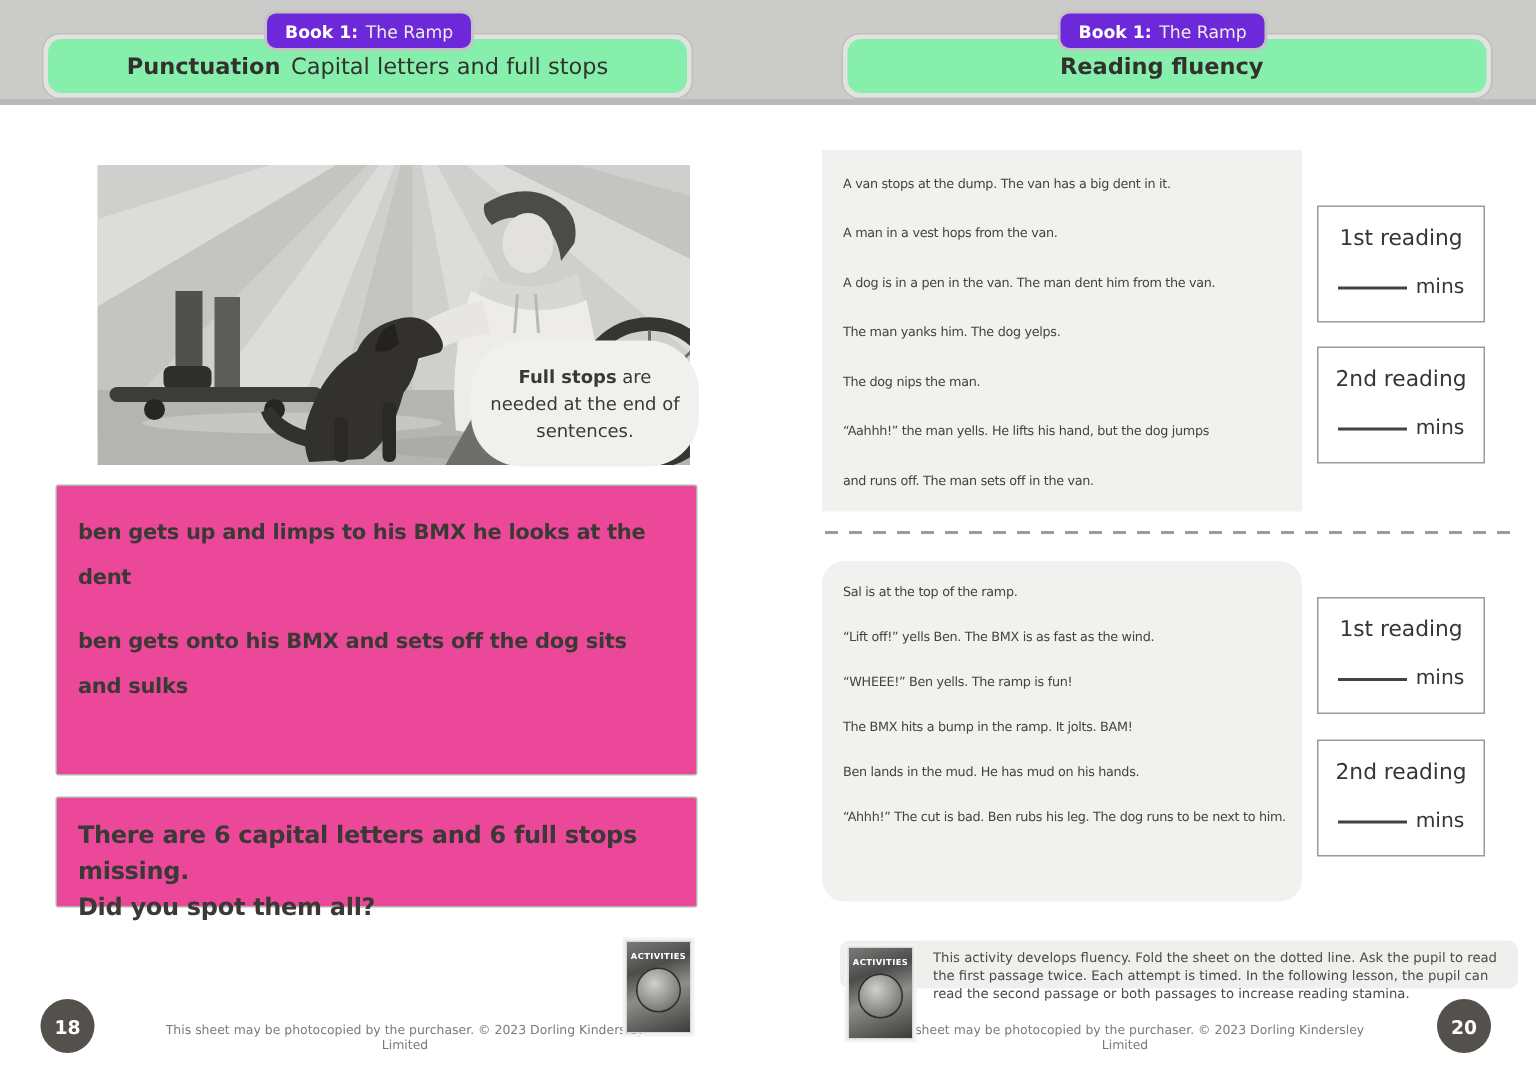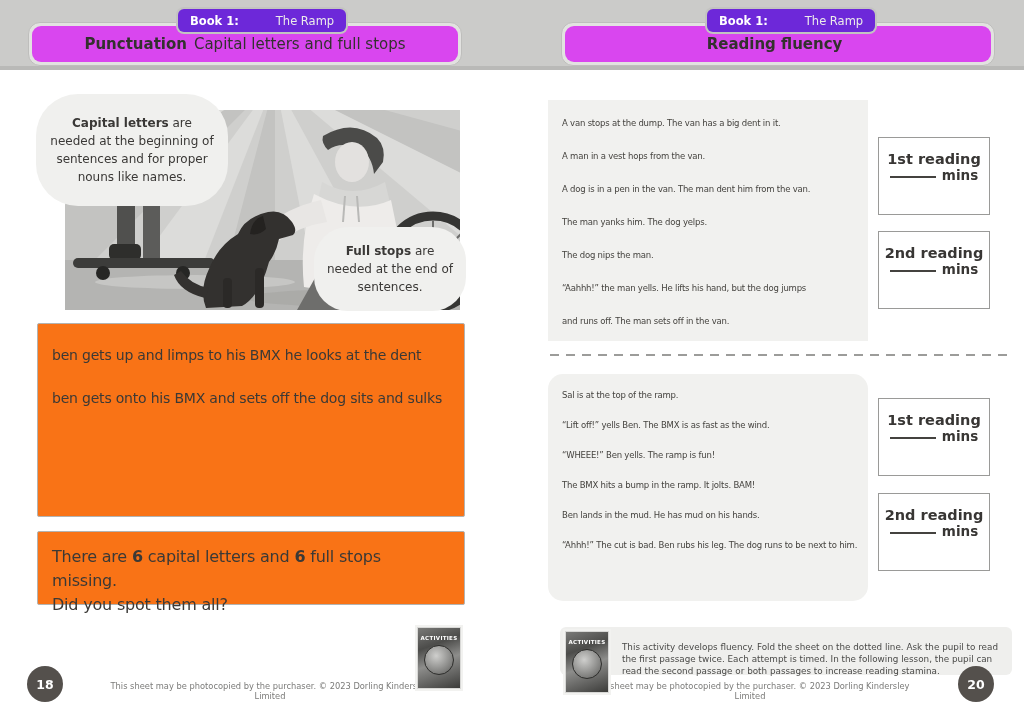--- a/index.html
+++ b/index.html
@@ -5,71 +5,71 @@
   * { margin:0; padding:0; box-sizing:border-box; }
   html,body { background:#ffffff; }
   body { font-family:"DejaVu Sans","Liberation Sans",sans-serif; color:#3a3836; }
   #page { position:relative; width:1024px; height:725px; background:#ffffff; overflow:hidden; }
 
   
   .band { position:absolute; left:0; top:0; width:1024px; height:70px;
           background:#cbcbc9; border-bottom:4px solid #b9b9b7; }
   .header-box { position:absolute; top:22px; width:434px; height:44px;
           background:#e2e2e0; border:1px solid #bebebc; border-radius:12px; padding:3px; }
-  .header-box .inner { width:100%; height:100%; background:#d946ef; border-radius:9px;
+  .header-box .inner { width:100%; height:100%; background:#86efac; border-radius:9px;
           display:flex; align-items:center; justify-content:center; font-size:15px; color:#33312e; }
   .header-box .inner b { margin-right:7px; }
   .badge { position:absolute; top:9px; height:23px; min-width:130px; padding:0 12px;
           background:#6d28d9; border-radius:6px; color:#ffffff; font-size:11.5px;
           display:flex; align-items:center; justify-content:center; z-index:3;
           box-shadow:0 0 0 2px #c3c3c1; }
   .badge b { margin-right:5px; }
-  .badge span { color:#ececea;margin-left:32px; }
+  .badge span { color:#ececea; }
 
   
   .bubble { position:absolute; background:#f0f0ee; border-radius:42px; z-index:5;
           display:flex; align-items:center; justify-content:center; text-align:center;
           font-size:12px; line-height:18px; color:#3a3836; padding:8px 12px; }
   .bubble b { font-weight:bold; }
 
   
   .illustration { position:absolute; left:65px; top:110px; width:395px; height:200px;
           overflow:hidden; background:#cfcfcd; }
 
   
-  .text-box { position:absolute; background:#f97316; border:1px solid #b3b3b1; border-radius:2px; }
+  .text-box { position:absolute; background:#ec4899; border:1px solid #b3b3b1; border-radius:2px;font-weight:bold; }
   .exercise { left:37px; top:323px; width:428px; height:194px; padding:10px 14px;
           font-size:14px; line-height:30px; letter-spacing:-0.2px; color:#3b3936; }
   .exercise p { margin:6px 0 13px; }
   .answer { left:37px; top:531px; width:428px; height:74px; padding:13px 14px;
           font-size:16px; line-height:24px; letter-spacing:-0.2px; color:#3b3936; }
 
   
   .passage { position:absolute; left:548px; width:320px; background:#f1f1ef;
           padding:6px 4px 6px 14px; }
   .passage p { font-size:8.5px; letter-spacing:-0.2px; color:#45433f; white-space:nowrap;
           display:flex; align-items:center; }
   .passage.p1 { top:100px; height:241px; } .passage.p1 p { height:33px; }
   .passage.p2 { top:374px; height:227px;border-radius:15px; } .passage.p2 p { height:30px; }
 
   .fold-line { position:absolute; left:550px; top:354px; width:462px; height:2px;
           background:repeating-linear-gradient(90deg,#9c9c9a 0 9px,transparent 9px 16px); }
 
   .reading-box { position:absolute; left:878px; width:112px; height:78px;
-          background:#ffffff; border:1px solid #9a9a98; text-align:center;font-weight:bold; }
+          background:#ffffff; border:1px solid #9a9a98; text-align:center; }
   .reading-box .rlabel { margin-top:13px; font-size:14.5px; color:#383634; }
-  .reading-box .rrow { font-size:13.5px; color:#383634; }
+  .reading-box .rrow { margin-top:16px; font-size:13.5px; color:#383634; }
   .blank { display:inline-block; width:46px; height:2px; background:#44423f;
           margin-right:6px; vertical-align:2px; }
 
   
   .note { position:absolute; background:#efefed; border-radius:6px; display:flex;
           align-items:center; font-size:8.8px; line-height:12px; color:#4a4a48; }
   .note-left  { left:30px;  top:628px; width:432px; height:40px; padding:0 52px 0 14px; }
-  .note-right { left:560px; top:627px; width:452px; height:48px; padding:16px 14px 0 62px; }
+  .note-right { left:560px; top:627px; width:452px; height:32px; padding:16px 14px 0 62px; }
   .thumb { position:absolute; width:44px; height:62px; z-index:6;
           background:linear-gradient(160deg,#7a7a78 0%,#4c4c4a 30%,#8d8d8b 55%,#3b3b39 100%);
           border:1px solid #d8d8d6; box-shadow:0 0 0 2px #f2f2f0; }
   .thumb-left  { left:417px; top:627px; }
   .thumb-right { left:565px; top:631px; }
   .thumb-title { color:#ffffff; font-size:5.5px; font-weight:bold; text-align:center;
           margin-top:7px; letter-spacing:0.3px; }
   .thumb-circle { width:30px; height:30px; border-radius:50%; margin:4px auto 0;
           background:radial-gradient(circle at 40% 35%,#cfcfcd,#7e7e7c 70%,#4e4e4c);
           border:1px solid #2e2e2c; }
@@ -158,25 +158,20 @@
       <line x1="292" y1="86" x2="294" y2="112" stroke="#b9b9b7" stroke-width="2"></line>
 
       <path d="M203,102 q15,-3 24,10 q6,9 1,13 l-14,4 q-3,14 -10,23 q-9,34 -27,44 l-36,2 q-7,-18 3,-39 q9,-23 29,-35 q7,-17 30,-22z" fill="#33312f"></path>
       <path d="M198,106 q-11,3 -13,18 q9,2 16,-5z" fill="#242220"></path>
       <path d="M140,188 q-25,-6 -31,-23 l7,-4 q10,14 28,17z" fill="#33312f"></path>
       <rect x="190" y="158" width="9" height="40" rx="4" fill="#2b2927"></rect>
       <rect x="158" y="168" width="9" height="30" rx="4" fill="#2b2927"></rect>
     </svg>
   </div>
 
-  <div class="bubble" style="left:36px; top:94px; width:192px; height:112px;">
-    <span>
-      <b>Capital letters</b><span> are needed at the beginning of sentences and for proper nouns like names.</span>
-    </span>
-  </div>
   <div class="bubble" style="left:314px; top:227px; width:152px; height:84px; border-radius:34px;">
     <span>
       <b>Full stops</b><span> are needed at the end of sentences.</span>
     </span>
   </div>
 
   <div class="text-box exercise">
     <p>ben gets up and limps to his BMX he looks at the dent</p>
     <p>ben gets onto his BMX and sets off the dog sits and sulks</p>
   </div>

